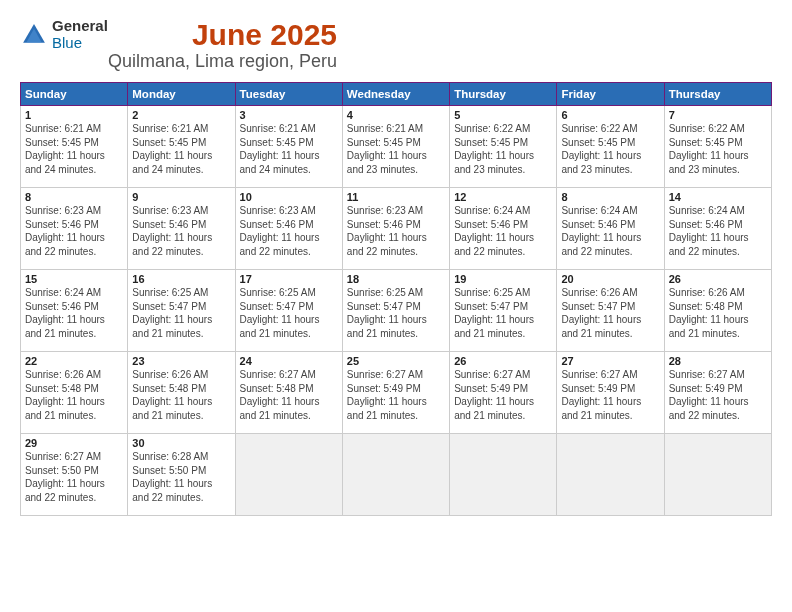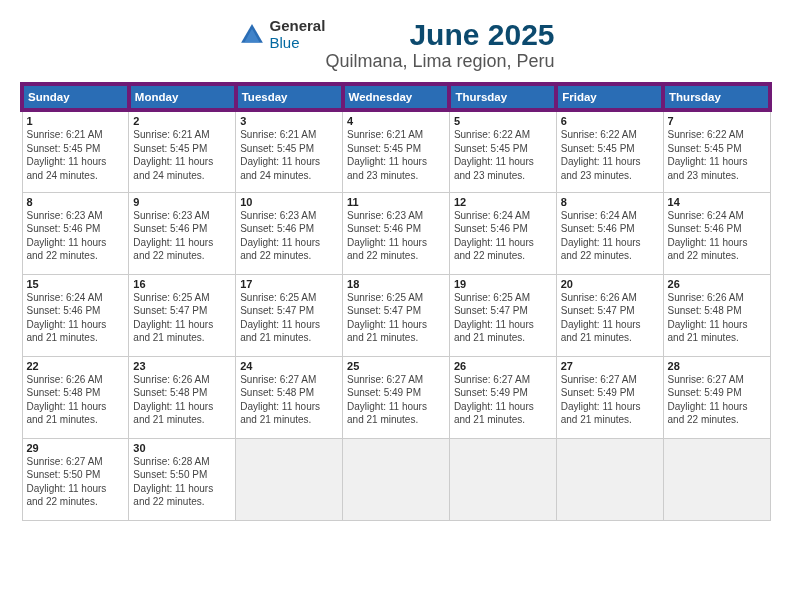--- a/index.html
+++ b/index.html
@@ -11,21 +11,21 @@
       overflow: hidden;
     }
     .page {
       width: 792px;
       height: 612px;
       padding: 18px 20px 10px 20px;
       background: #fff;
     }
     .header {
       display: flex;
-      justify-content: center;
+      justify-content: flex-start;
       align-items: flex-start;
       margin-bottom: 10px;
     }
     .logo {
       display: flex;
       align-items: center;
       gap: 4px;
     }
     .logo-text {
       display: flex;
@@ -45,40 +45,40 @@
     .logo-icon {
       width: 28px;
       height: 28px;
     }
     .title-block {
       text-align: right;
     }
     .cal-title {
       font-size: 30px;
       font-weight: bold;
-      color: #0c4a6e;
+      color: #c2410c;
       line-height: 1.1;
     }
     .cal-subtitle {
       font-size: 18px;
       color: #555;
     }
     .calendar {
       width: 100%;
       border-collapse: collapse;
       table-layout: fixed;
     }
     .calendar th {
       background: #2a6db5;
       color: #fff;
       font-size: 11.5px;
       font-weight: bold;
       padding: 5px 4px;
       text-align: left;
-      border: 4px solid #701a75;
+      border: 1px solid #701a75;
     }
     .calendar td {
       vertical-align: top;
       border: 1px solid #ccc;
       padding: 3px 4px 3px 4px;
       font-size: 8.5px;
       color: #333;
       background: #fff;
       height: 82px;
     }

